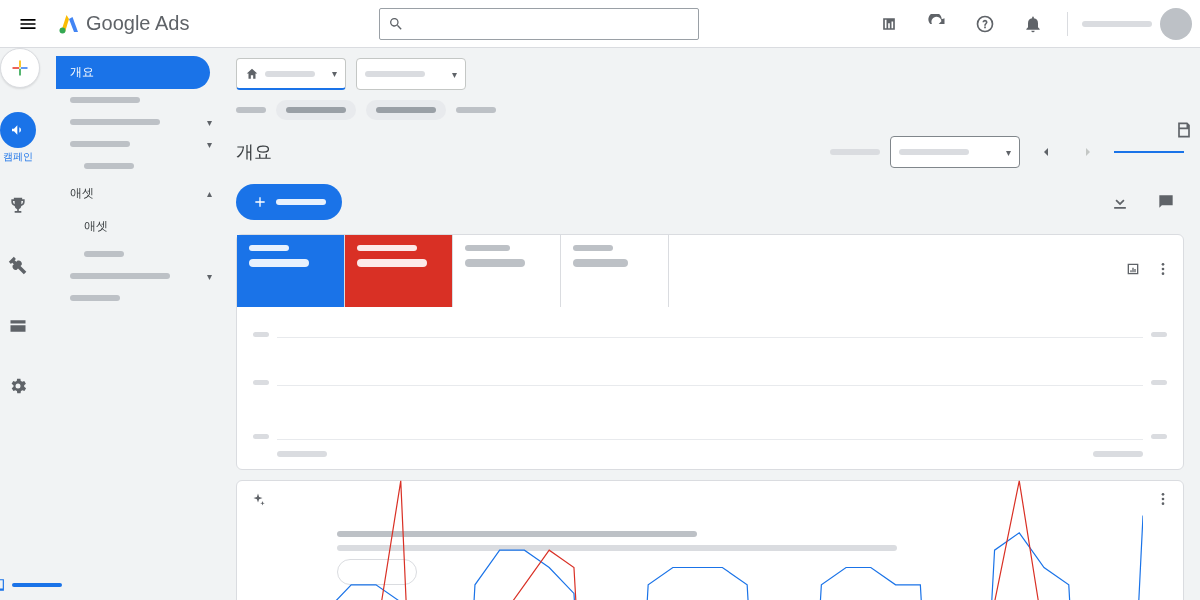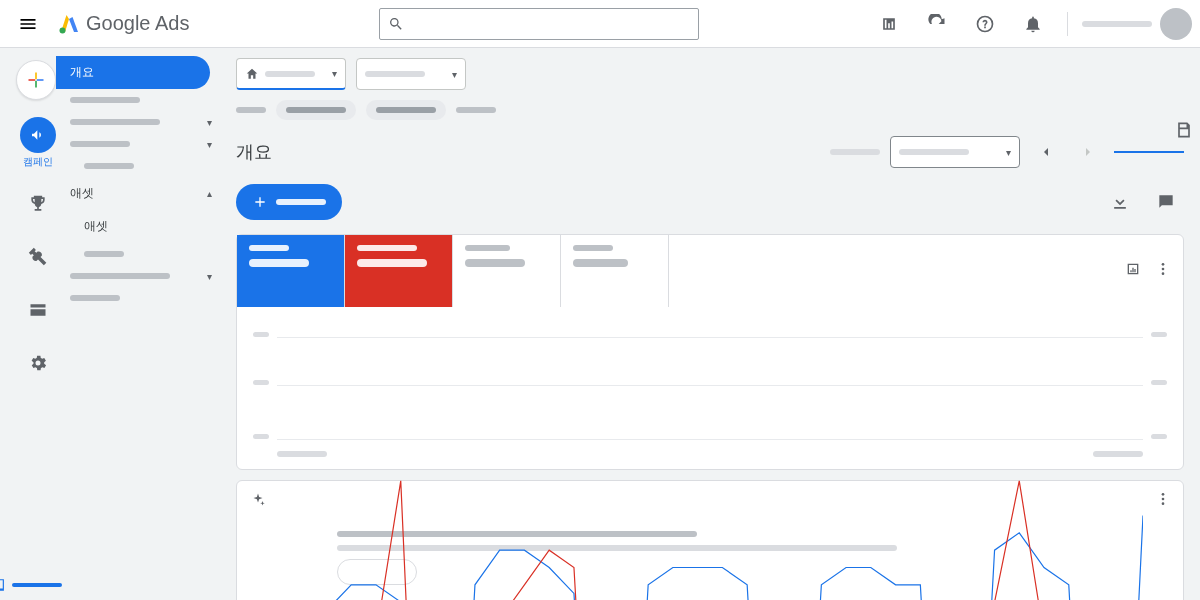--- a/index.html
+++ b/index.html
@@ -19,21 +19,21 @@
 .header-icons { display: flex; align-items: center; gap: 8px; }
 .header-icon { width: 40px; height: 40px; display: flex; align-items: center; justify-content: center; cursor: pointer; color: #5f6368; }
 .header-divider { width: 1px; height: 24px; background: #dadce0; margin: 0 6px; }
 .redact { background: #dadce0; height: 6px; border-radius: 3px; }
 .avatar { width: 32px; height: 32px; border-radius: 50%; background: #bdc1c6; }
 
 
 .main { display: flex; height: 552px; }
 
 
-.rail { width: 56px; background: #f1f3f4; display: flex; flex-direction: column; align-items: flex-end; padding-top: 12px; gap: 17px; position: relative; }
+.rail { width: 56px; background: #f1f3f4; display: flex; flex-direction: column; align-items: flex-start; gap: 24px; position: relative; }
 .rail-btn { width: 36px; height: 36px; border-radius: 50%; display: flex; align-items: center; justify-content: center; cursor: pointer; }
 .rail-btn.new { background: #fff; border: 1px solid #dadce0; width: 40px; height: 40px; box-shadow: 0 1px 2px rgba(0,0,0,0.1); }
 .rail-btn.active { background: #1a73e8; color: #fff; position: relative; }
 .rail-item { display: flex; flex-direction: column; align-items: center; gap: 2px; }
 .rail-label { font-size: 10px; color: #1a73e8; }
 .rail-icon { color: #5f6368; width: 36px; height: 36px; display: flex; align-items: center; justify-content: center; cursor: pointer; }
 .rail-bottom { position: absolute; bottom: 8px; left: 50%; transform: translateX(-50%); display: flex; align-items: center; gap: 4px; color: #1a73e8; font-size: 10px; }
 
 
 .sidebar { width: 164px; background: #f1f3f4; padding-top: 8px; }

